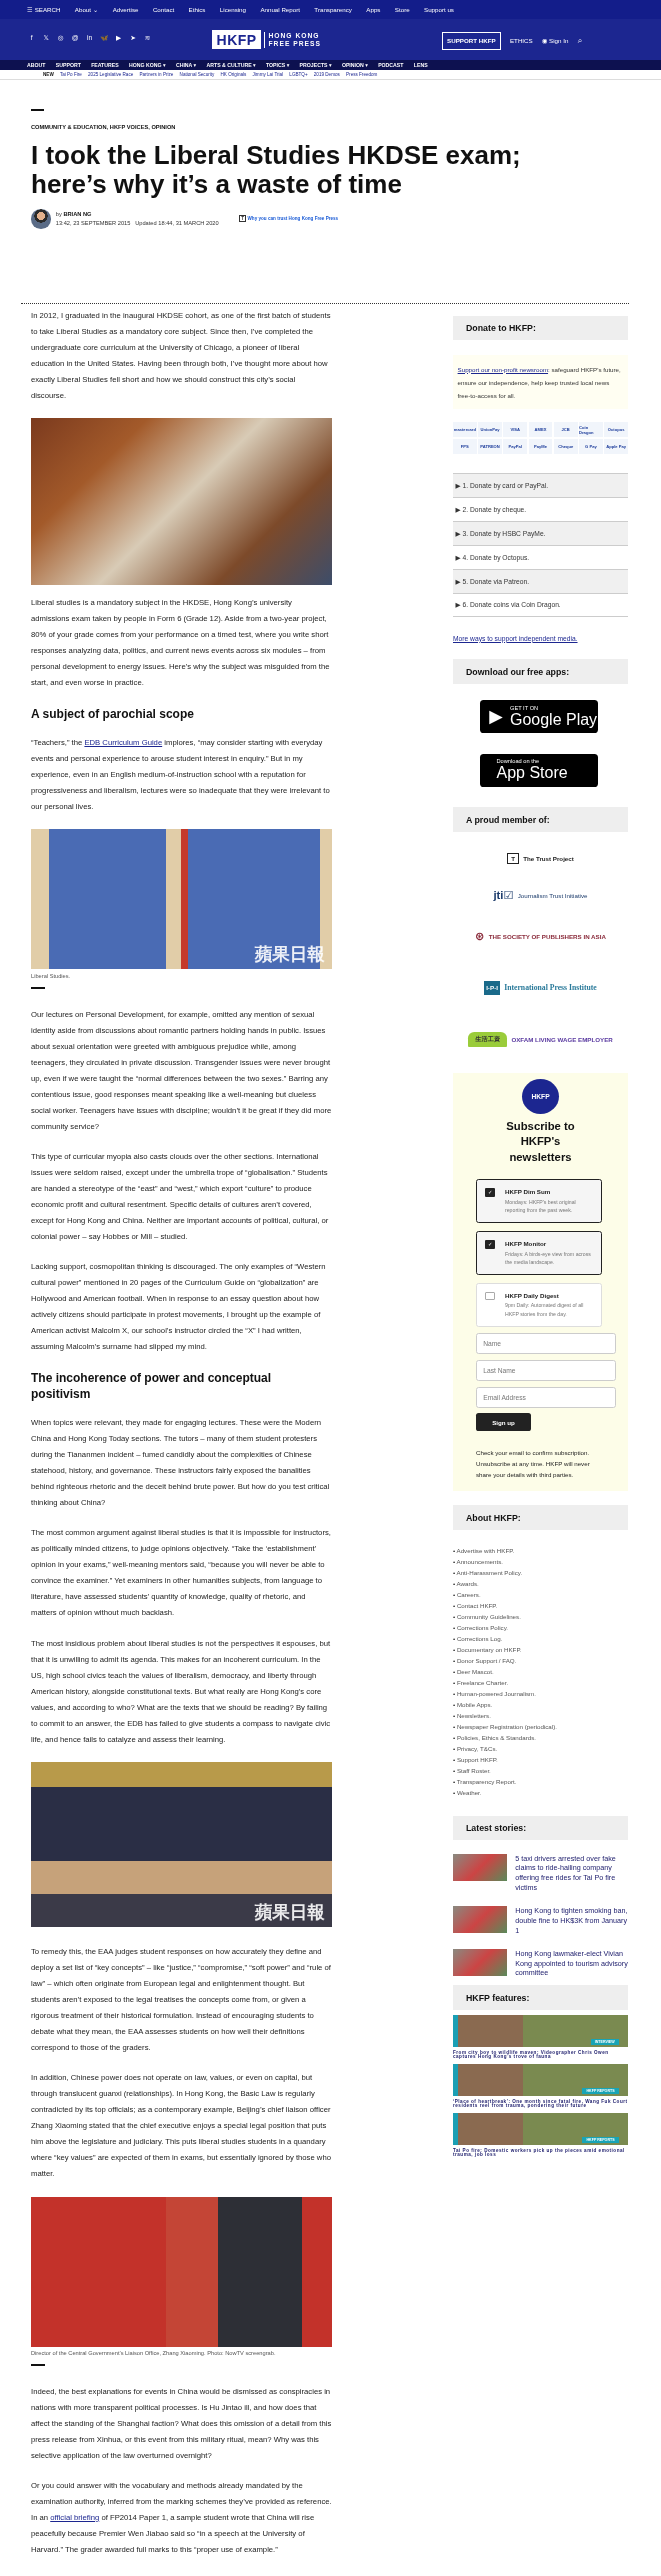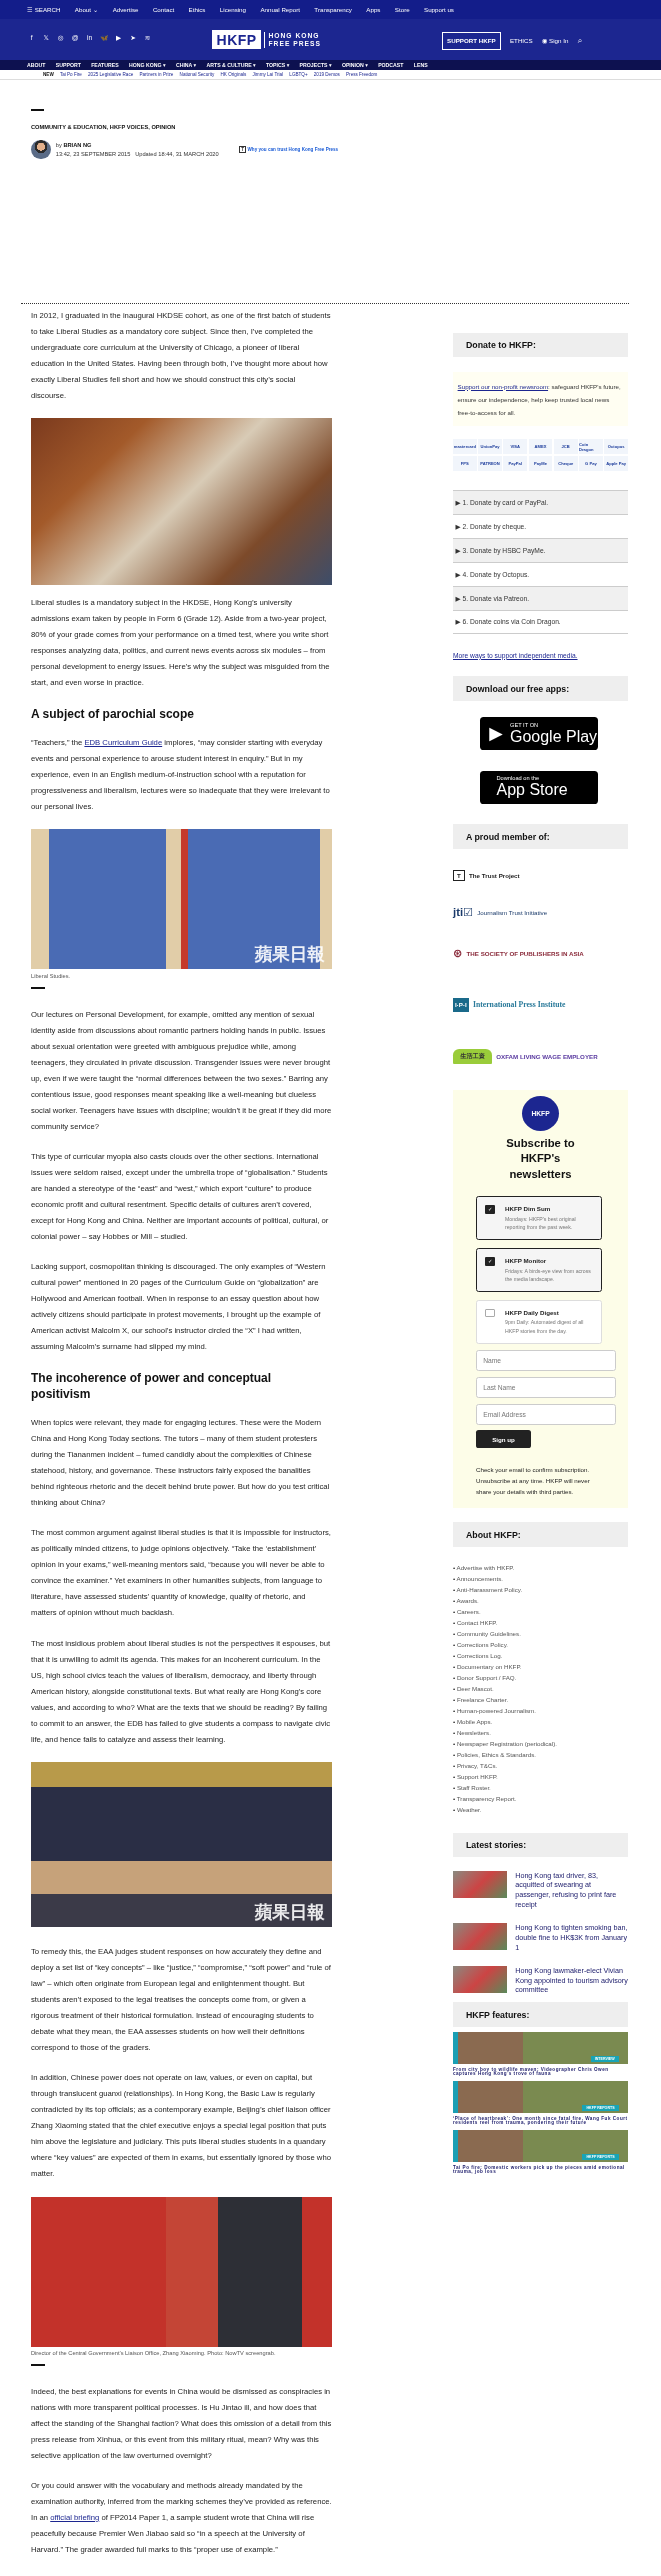--- a/index.html
+++ b/index.html
@@ -51,21 +51,21 @@
 .cards div{height:15px;background:#f1f5fb;font-size:4.1px;font-weight:bold;display:flex;align-items:center;justify-content:center;color:#1a3a9a}
 .dlist{margin-top:19.6px}
 .dlist div{height:24px;border-top:0.5px solid #ccc;display:flex;align-items:center;font-size:6.7px;color:#333;padding-left:2.6px}
 .dlist div:nth-child(odd){background:#f0f0f0}
 .dlist div:last-child{border-bottom:0.5px solid #ccc}
 .morelink{font-size:6.7px;color:#1c2690;text-decoration:underline;margin-top:17.5px;display:block}
 .store{width:118px;height:33px;background:#000;border-radius:3.6px;margin:16.5px 0 0 27px;color:#fff;display:flex;align-items:center;padding-left:9.3px;gap:7.2px}
 .store .ic{font-size:17.5px}
 .store .t1{font-size:5.7px}
 .store .t2{font-size:16px}
-.member{display:flex;align-items:center;height:37px;font-size:6.2px;font-weight:bold;gap:4.1px}
+.member{display:flex;align-items:center;justify-content:center;height:37px;font-size:6.2px;font-weight:bold;gap:4.1px}
 .newsletter{background:#fdfde8;margin-top:15.5px;padding:5.2px 0 10.3px}
 .nlogo{width:37px;height:35px;border-radius:50%;background:#1c2690;color:#fff;font-size:6.7px;display:flex;align-items:center;justify-content:center;margin:0 auto;font-weight:bold}
 .ntitle{text-align:center;font-size:11.3px;font-weight:bold;line-height:15.5px;margin-top:5.2px;color:#111}
 .nopt{margin:7.2px 0 0 23px;width:126px;border:0.5px solid #222;border-radius:2.6px;background:#f5f5f5;padding:8.2px 5.2px 7.2px 28px;position:relative;font-size:5.2px;color:#777;line-height:8.8px}
 .nopt.off{border-color:#ddd;background:#fff}
 .nopt b{display:block;color:#222;font-size:6.2px;margin-bottom:1px}
 .chk{position:absolute;left:8.2px;top:8.2px;width:9.8px;height:8.8px;background:#222;border-radius:1px;color:#fff;font-size:5.2px;display:flex;align-items:center;justify-content:center}
 .off .chk{background:#fff;border:0.5px solid #aaa}
 .ninput{margin:6.2px 0 0 23px;width:140px;height:20.6px;border:0.5px solid #ccc;border-radius:2.6px;background:#fff;font-size:6.7px;color:#777;padding-left:6.2px;display:flex;align-items:center}
 .nbtn{margin:5.2px 0 0 23px;width:55px;height:18.5px;background:#222;border-radius:2.6px;color:#fff;font-size:6.2px;font-weight:bold;display:flex;align-items:center;justify-content:center}
@@ -154,20 +154,21 @@
   <span>Jimmy Lai Trial</span>
   <span>LGBTQ+</span>
   <span>2019 Demos</span>
   <span>Press Freedom</span>
 </div>
 
 <div class="page" style="height:3001px">
   <div style="position:absolute;left:31px;top:29px">
     <div class="rule"></div>
     <div class="cats">COMMUNITY &amp; EDUCATION, HKFP VOICES, OPINION</div>
+    <h1>I took the Liberal Studies HKDSE exam; here’s why it’s a waste of time</h1>
     <div class="byline">
       <div class="avatar"></div>
       <div class="by-txt">
         <div><span>by</span> <b>BRIAN NG</b></div>
         <div><span>13:42, 23 SEPTEMBER 2015</span> &nbsp; <span>Updated 18:44, 31 MARCH 2020</span></div>
       </div>
       <div class="trust">
           <i>T</i>
           <span>Why you can trust Hong Kong Free Press</span>
         </div>
@@ -200,21 +201,21 @@
     <p style="margin-top:16.5px">To remedy this, the EAA judges student responses on how accurately they define and deploy a set list of “key concepts” – like “justice,” “compromise,” “soft power” and “rule of law” – which often originate from European legal and enlightenment thought. But students aren’t exposed to the legal treatises the concepts come from, or given a rigorous treatment of their historical formulation. Instead of encouraging students to debate what they mean, the EAA assesses students on how well their definitions correspond to those of the graders.</p>
     <p>In addition, Chinese power does not operate on law, values, or even on capital, but through translucent guanxi (relationships). In Hong Kong, the Basic Law is regularly contradicted by its top officials; as a contemporary example, Beijing’s chief liaison officer Zhang Xiaoming stated that the chief executive enjoys a special legal position that puts him above the legislature and judiciary. This puts liberal studies students in a quandary where “key values” are expected of them in exams, but essentially ignored by those who matter.</p>
     <div class="img img4"></div>
     <div class="cap">Director of the Central Government’s Liaison Office, Zhang Xiaoming. Photo: NowTV screengrab.</div>
     <div class="short"></div>
     <p>Indeed, the best explanations for events in China would be dismissed as conspiracies in nations with more transparent political processes. Is Hu Jintao ill, and how does that affect the standing of the Shanghai faction? What does this omission of a detail from this press release from Xinhua, or this event from this military ritual, mean? Why was this selective application of the law overturned overnight?</p>
     <p><span>Or you could answer with the vocabulary and methods already mandated by the examination authority, inferred from the marking schemes they’ve provided as reference. In an </span><a class="lnk">official briefing</a><span> of FP2014 Paper 1, a sample student wrote that China will rise peacefully because Premier Wen Jiabao said so “in a speech at the University of Harvard.” The grader awarded full marks to this “proper use of example.”</span></p>
 
   </div>
 
-  <div class="sidebar" style="top:253px">
+  <div class="sidebar" style="top:236px">
     <div class="shead">Donate to HKFP:</div>
     <div class="spara"><a>Support our non-profit newsroom</a><span>: safeguard HKFP's future, ensure our independence, help keep trusted local news free-to-access for all.</span></div>
     <div class="cards">
       <div>mastercard</div>
       <div>UnionPay</div>
       <div>VISA</div>
       <div>AMEX</div>
       <div>JCB</div>
       <div>Coin Dragon</div>
       <div>Octopus</div>
@@ -311,21 +312,21 @@
         <li>Support HKFP.</li>
         <li>Staff Roster.</li>
         <li>Transparency Report.</li>
         <li>Weather.</li>
       </ul>
 
     <div class="shead" style="margin-top:17.5px">Latest stories:</div>
     <div id="latest-list">
         <div class="story">
           <div class="th"></div>
-          <div class="tt">Hong Kong taxi driver, 83, acquitted of swearing at passenger, refusing to print fare receipt</div>
+          <div class="tt">5 taxi drivers arrested over fake claims to ride-hailing company offering free rides for Tai Po fire victims</div>
         </div>
         <div class="story">
           <div class="th"></div>
           <div class="tt">Hong Kong to tighten smoking ban, double fine to HK$3K from January 1</div>
         </div>
         <div class="story">
           <div class="th"></div>
           <div class="tt">Hong Kong lawmaker-elect Vivian Kong appointed to tourism advisory committee</div>
         </div>
       </div>

